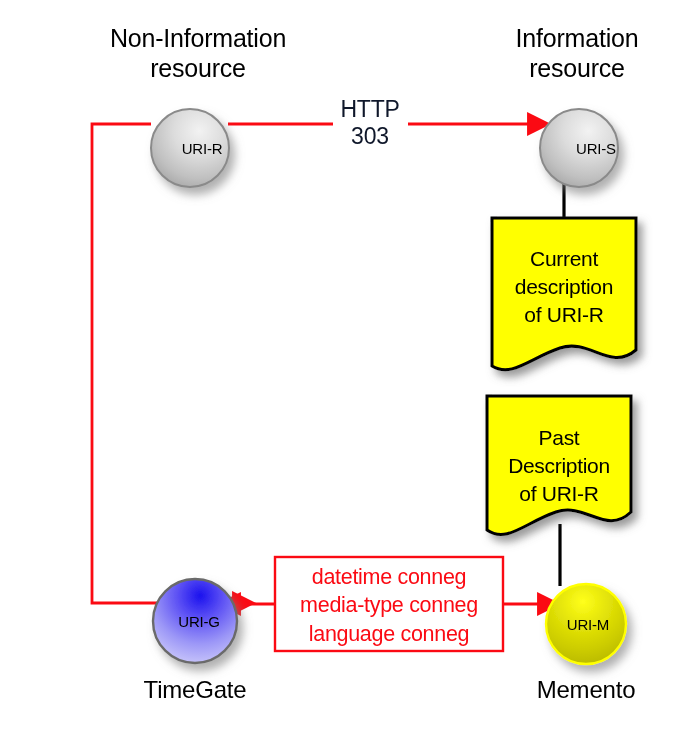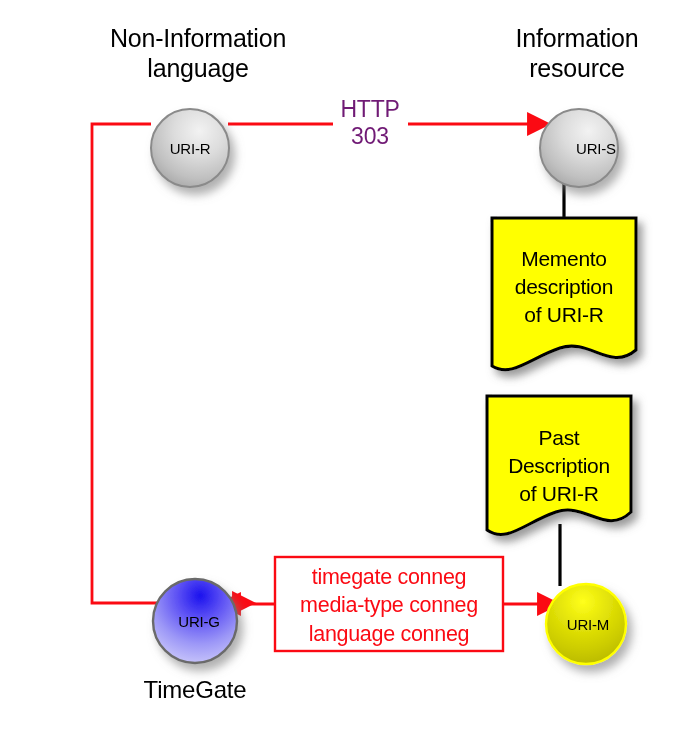--- a/index.html
+++ b/index.html
@@ -40,21 +40,21 @@
   }
   .node-lbl {
     font-size: 15px;
     letter-spacing: -0.2px;
   }
   .caption-lbl {
     font-size: 24px;
     letter-spacing: -0.2px;
   }
   .red-lbl {
-    color: #701a75;
+    color: #0f172a;
     font-size: 23px;
     letter-spacing: -0.2px;
     line-height: 1.17;
   }
   .note-lbl {
     font-size: 21px;
     line-height: 1.33;
     letter-spacing: -0.3px;
   }
   .conneg-lbl {
@@ -137,45 +137,46 @@
     <g filter="url(#softShadow)">
       <circle cx="195" cy="621" r="42" fill="url(#gradBlue)" stroke="#6a6a6a" stroke-width="2.4"></circle>
     </g>
 
     <g filter="url(#softShadow)">
       <circle cx="586" cy="624" r="40" fill="url(#gradOlive)" stroke="#ffff00" stroke-width="2.4"></circle>
     </g>
   </svg>
 
   <div class="lbl title-lbl" style="left:68px; top:24px; width:260px;">Non-Information
-language</div>
+resource</div>
 
   <div class="lbl title-lbl" style="left:472px; top:24px; width:210px;">Information
 resource</div>
 
-  <div class="lbl node-lbl" style="left:150px; top:140px; width:80px;">URI-R</div>
+  <div class="lbl node-lbl" style="left:150px; top:140px; width:80px;padding-left:12px;">URI-R</div>
 
   <div class="lbl node-lbl" style="left:539px; top:140px; width:80px;margin-left:17px;">URI-S</div>
 
   <div class="lbl node-lbl" style="left:155px; top:613px; width:88px;">URI-G</div>
 
   <div class="lbl node-lbl" style="left:546px; top:616px; width:84px;">URI-M</div>
 
   <div class="lbl caption-lbl" style="left:115px; top:676px; width:160px;">TimeGate</div>
 
+  <div class="lbl caption-lbl" style="left:506px; top:676px; width:160px;">Memento</div>
 
   <div class="lbl red-lbl" style="left:331px; top:96px; width:78px;">HTTP
 303</div>
 
 
-  <div class="lbl note-lbl" style="left:496px; top:245px; width:136px;">Memento
+  <div class="lbl note-lbl" style="left:496px; top:245px; width:136px;">Current
 description
 of URI-R</div>
 
   <div class="lbl note-lbl" style="left:491px; top:424px; width:136px;">Past
 Description
 of URI-R</div>
 
-  <div class="lbl conneg-lbl" style="left:277px; top:563px; width:224px;">timegate conneg
+  <div class="lbl conneg-lbl" style="left:277px; top:563px; width:224px;">datetime conneg
 media-type conneg
 language conneg</div>
 
 </div>
 
 </body></html>

